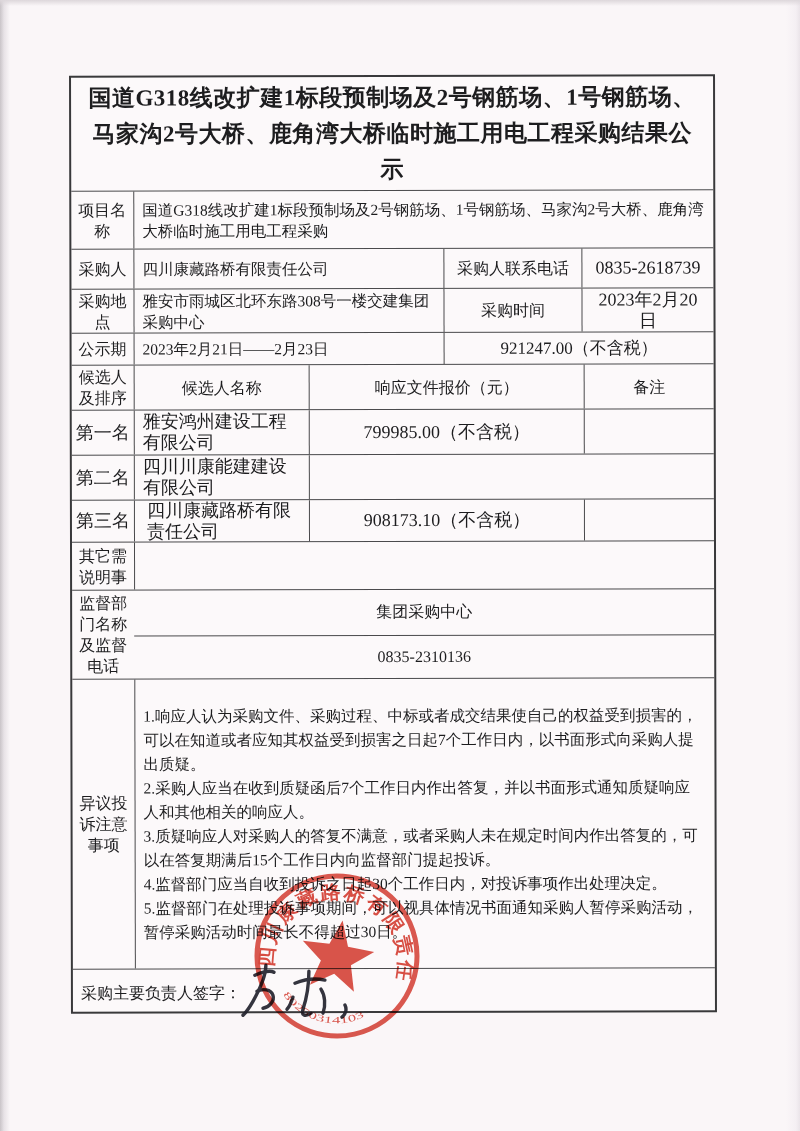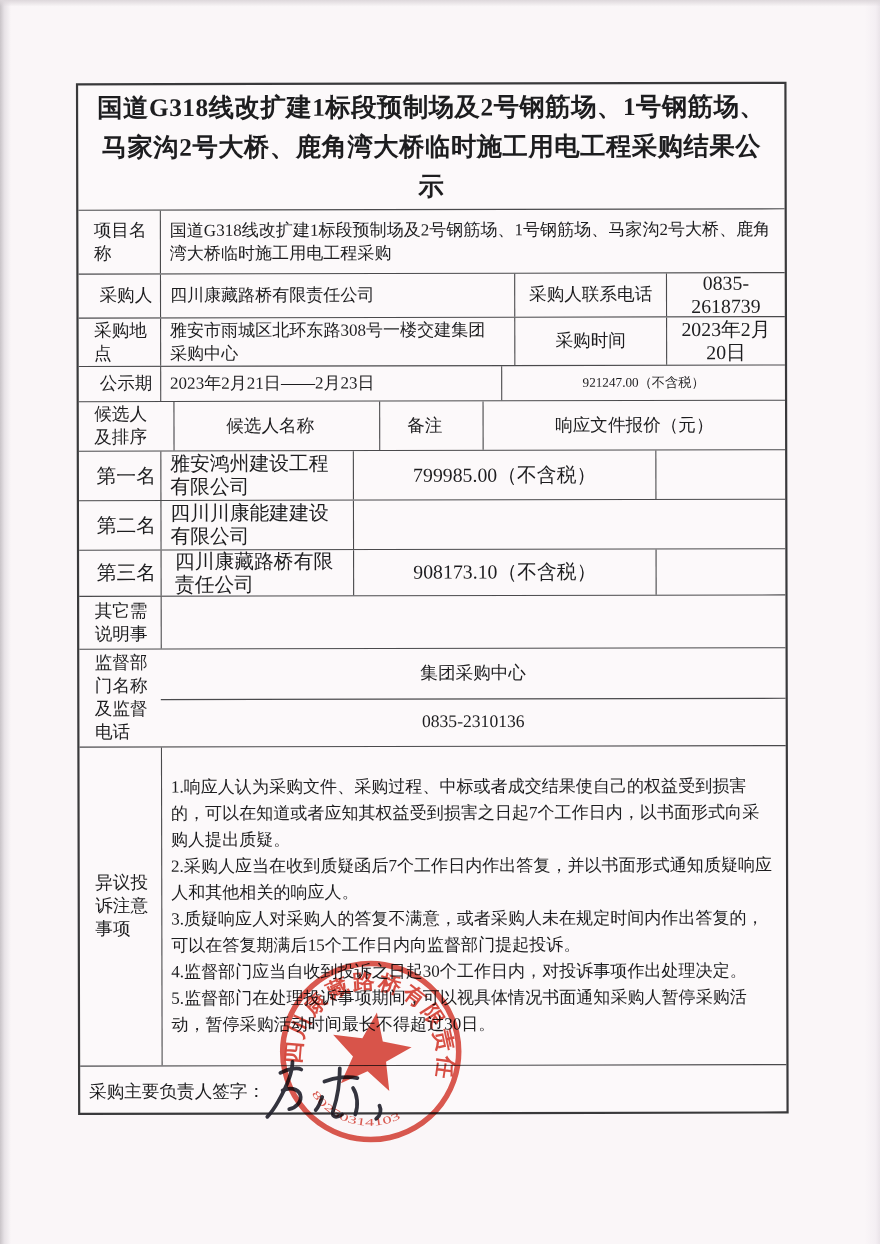--- a/index.html
+++ b/index.html
@@ -13,21 +13,21 @@
   .page::after{content:"";position:absolute;left:0;top:0;right:0;height:6px;background:linear-gradient(180deg,#ddd7db,rgba(250,246,248,0));}
   .doc-table{
     position:absolute;left:70px;top:75px;width:646px;height:938px;
     border:2px solid #39393b;box-sizing:border-box;background:#fcf9fa;
     transform:rotate(-0.12deg);
   }
   .row{display:flex;box-sizing:border-box;border-top:1.5px solid #4a4a4c;}
   .row:first-child{border-top:none;}
   .cell{box-sizing:border-box;border-left:1.5px solid #4a4a4c;display:flex;align-items:center;overflow:hidden;}
   .cell:first-child{border-left:none;}
-  .lab{justify-content:center;font-size:16px;line-height:21px;padding:1px 2px;margin-left:12px;}
+  .lab{justify-content:center;text-align:center;font-size:16px;line-height:21px;padding:1px 2px;}
   .val{font-size:15.5px;line-height:21px;padding:2px 8px;}
   .ctr{justify-content:center;text-align:center;}
   .title-row{height:113px;align-items:center;justify-content:center;}
   .title{font-size:23px;font-weight:700;line-height:36px;text-align:center;padding:0 10px;letter-spacing:.5px;}
   .w-lab{width:62px;flex:0 0 62px;}
   .w-v2a{width:310px;flex:0 0 310px;}
   .w-l3a{width:138px;flex:0 0 138px;}
   .w-rest{flex:1 1 auto;}
   .w-cname{width:175px;flex:0 0 175px;}
   .w-cprice{width:275px;flex:0 0 275px;}
@@ -68,28 +68,28 @@
     <div class="row" style="height:44px">
       <div class="cell lab w-lab">采购地点</div>
       <div class="cell val w-v2a">雅安市雨城区北环东路308号一楼交建集团采购中心</div>
       <div class="cell lab w-l3a">采购时间</div>
       <div class="cell val ctr w-rest small">2023年2月20日</div>
     </div>
 
     <div class="row" style="height:32px">
       <div class="cell lab w-lab">公示期</div>
       <div class="cell val w-v2a">2023年2月21日——2月23日</div>
-      <div class="cell val ctr w-rest" style="font-size:12px;padding:1px">921247.00（不含税）</div>
+      <div class="cell val ctr w-rest" style="font-size:17px;padding:1px">921247.00（不含税）</div>
     </div>
 
     <div class="row" style="height:45px">
       <div class="cell lab w-lab">候选人及排序</div>
       <div class="cell lab w-cname">候选人名称</div>
+      <div class="cell lab w-cprice">响应文件报价（元）</div>
       <div class="cell lab w-rest">备注</div>
-      <div class="cell lab w-cprice">响应文件报价（元）</div>
     </div>
 
     <div class="row" style="height:45px">
       <div class="cell lab w-lab small">第一名</div>
       <div class="cell val w-cname small" style="">雅安鸿州建设工程有限公司</div>
       <div class="cell val ctr w-cprice small">799985.00（不含税）</div>
       <div class="cell val w-rest"></div>
     </div>
     <div class="row" style="height:45px">
       <div class="cell lab w-lab small">第二名</div>

